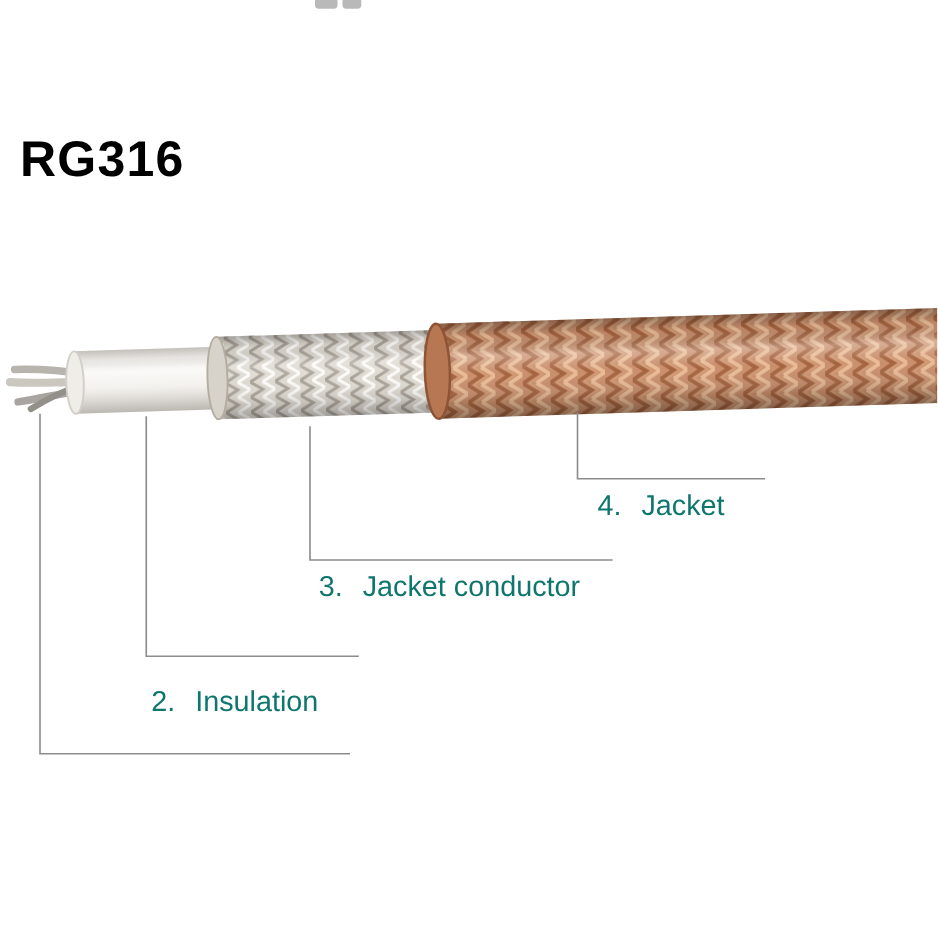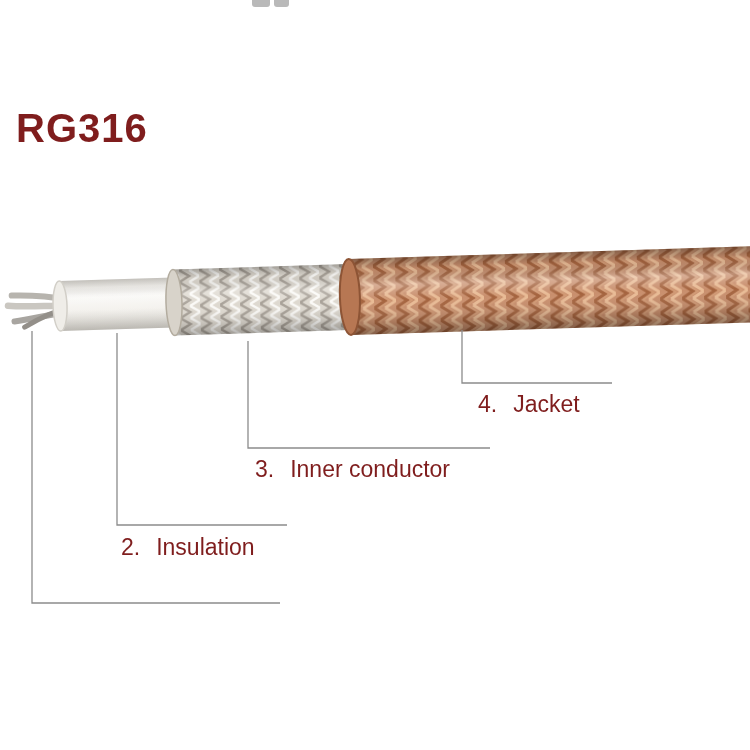--- a/index.html
+++ b/index.html
@@ -19,35 +19,35 @@
     position: absolute;
     left: 0;
     top: 0;
   }
   .diagram-title {
     position: absolute;
     left: 16px;
     top: 106px;
     font-size: 40px;
     font-weight: 700;
-    color: #7f1d1d;
+    color: #000000;
     letter-spacing: 1px;
   }
   .part-label {
     position: absolute;
     font-size: 23px;
-    color: #7f1d1d;
+    color: #0f766e;
     white-space: nowrap;
   }
   .part-label .num {
     display: inline-block;
     margin-right: 16px;
   }
   .label-1 { left: 35px;  top: 612px; }
-  .label-2 { left: 121px; top: 534px; text-align: right; }
+  .label-2 { left: 121px; top: 548px; text-align: right; }
   .label-3 { left: 255px; top: 456px; }
   .label-4 { left: 478px; top: 391px; }
   .top-artifact {
     position: absolute;
     top: 0;
     height: 7px;
     background: #b9b9b9;
     border-radius: 0 0 3px 3px;
   }
   .top-artifact.a { left: 252px; width: 18px; }
@@ -125,19 +125,19 @@
       <path d="M32,331 L32,603 L280,603"></path>
     </g>
   </svg>
 
   <div class="diagram-title">RG316</div>
 
   <div class="part-label label-4">
     <span class="num">4.</span><span>Jacket</span>
   </div>
   <div class="part-label label-3">
-    <span class="num">3.</span><span>Inner conductor</span>
+    <span class="num">3.</span><span>Jacket conductor</span>
   </div>
   <div class="part-label label-2">
     <span class="num">2.</span><span>Insulation</span>
   </div>
 
 </div>
 
 </body></html>

